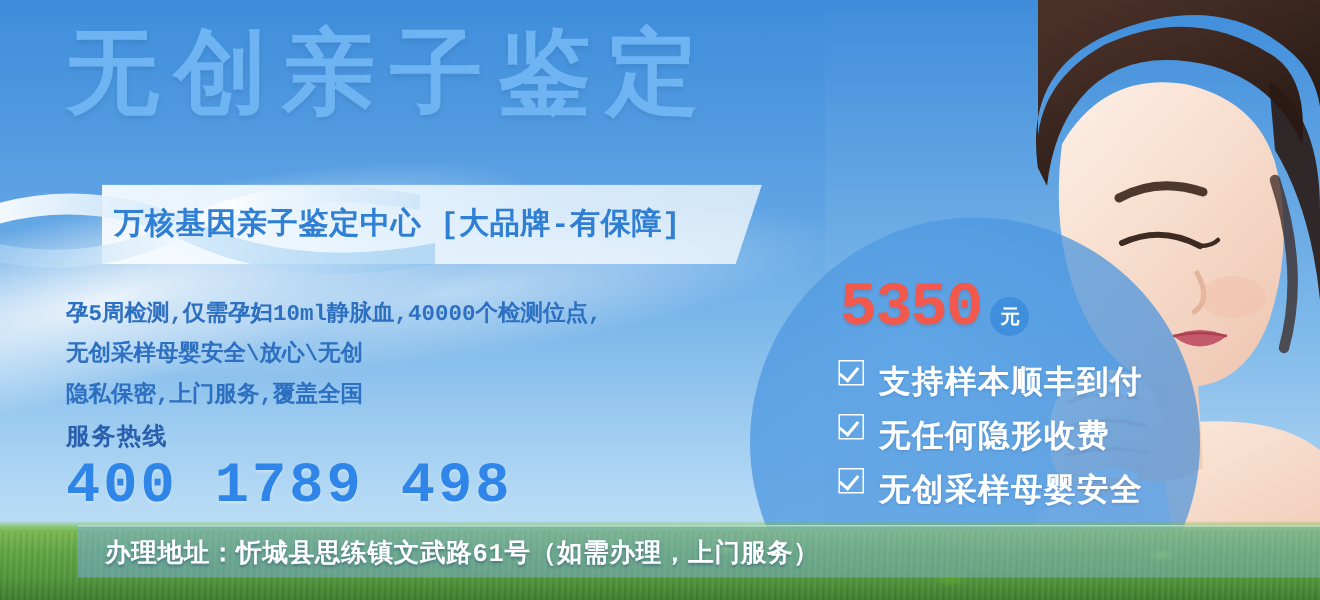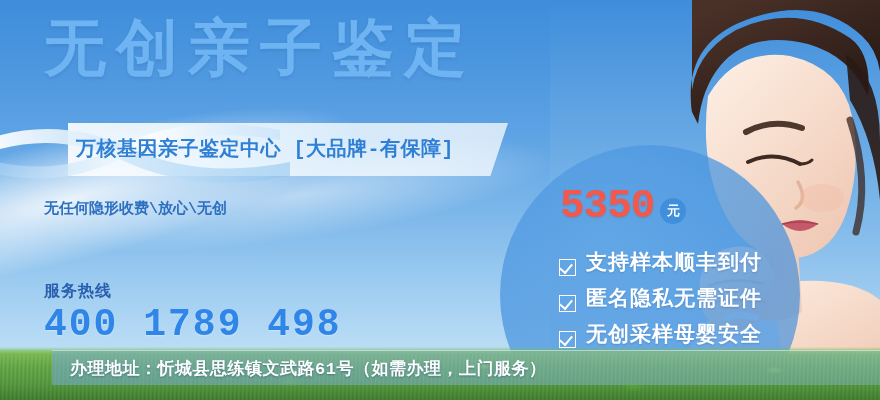--- a/index.html
+++ b/index.html
@@ -204,21 +204,21 @@
 
   
   .features {
     position: absolute;
     left: 540px;
     top: 240px;
     width: 300px;
   }
   .feature {
     display: flex;
-    align-items: flex-end;
+    align-items: flex-start;
     gap: 10px;
     height: 36px;
     padding-left: 19px;
   }
   .cbox {
     width: 15px;
     height: 15px;
     border: 1.6px solid #ffffff;
     position: relative;
     flex: none;
@@ -356,39 +356,41 @@
         <stop offset="55%" stop-color="#ffffff" stop-opacity="0.95"></stop>
         <stop offset="100%" stop-color="#bfdef8" stop-opacity="0.6"></stop>
       </linearGradient>
     </defs>
     <path d="M0 20 Q70 -2 140 30 Q210 62 300 44 L300 58 Q206 76 136 44 Q68 12 0 34 Z" fill="url(#rib1)"></path>
     <path d="M6 56 Q74 70 132 40 Q196 6 290 22 L290 12 Q198 -6 130 28 Q72 58 6 44 Z" fill="url(#rib2)" opacity="0.85"></path>
   </svg>
   <div class="subbar-text">万核基因亲子鉴定中心 [大品牌-有保障]</div>
 
   <div class="copy">
-    <span class="line">无任何隐形收费\放心\无创</span>
+    <span class="line">孕5周检测,仅需孕妇10ml静脉血,40000个检测位点,</span>
+    <span class="line">无创采样母婴安全\放心\无创</span>
+    <span class="line">隐私保密,上门服务,覆盖全国</span>
   </div>
 
   <div class="hotline-label">服务热线</div>
   <div class="phone">400 1789 498</div>
 
   <div class="price-wrap">
     <span class="price-num">5350</span>
     <span class="price-unit">元</span>
   </div>
 
   <div class="features">
     <div class="feature">
       <span class="cbox"></span>
       <span class="feature-label">支持样本顺丰到付</span>
     </div>
     <div class="feature">
       <span class="cbox"></span>
-      <span class="feature-label">匿名隐私无需证件</span>
+      <span class="feature-label">无任何隐形收费</span>
     </div>
     <div class="feature">
       <span class="cbox"></span>
       <span class="feature-label">无创采样母婴安全</span>
     </div>
   </div>
 
   <div class="addrbar"></div>
   <div class="addrbar-text">办理地址：忻城县思练镇文武路61号（如需办理，上门服务）</div>
 

